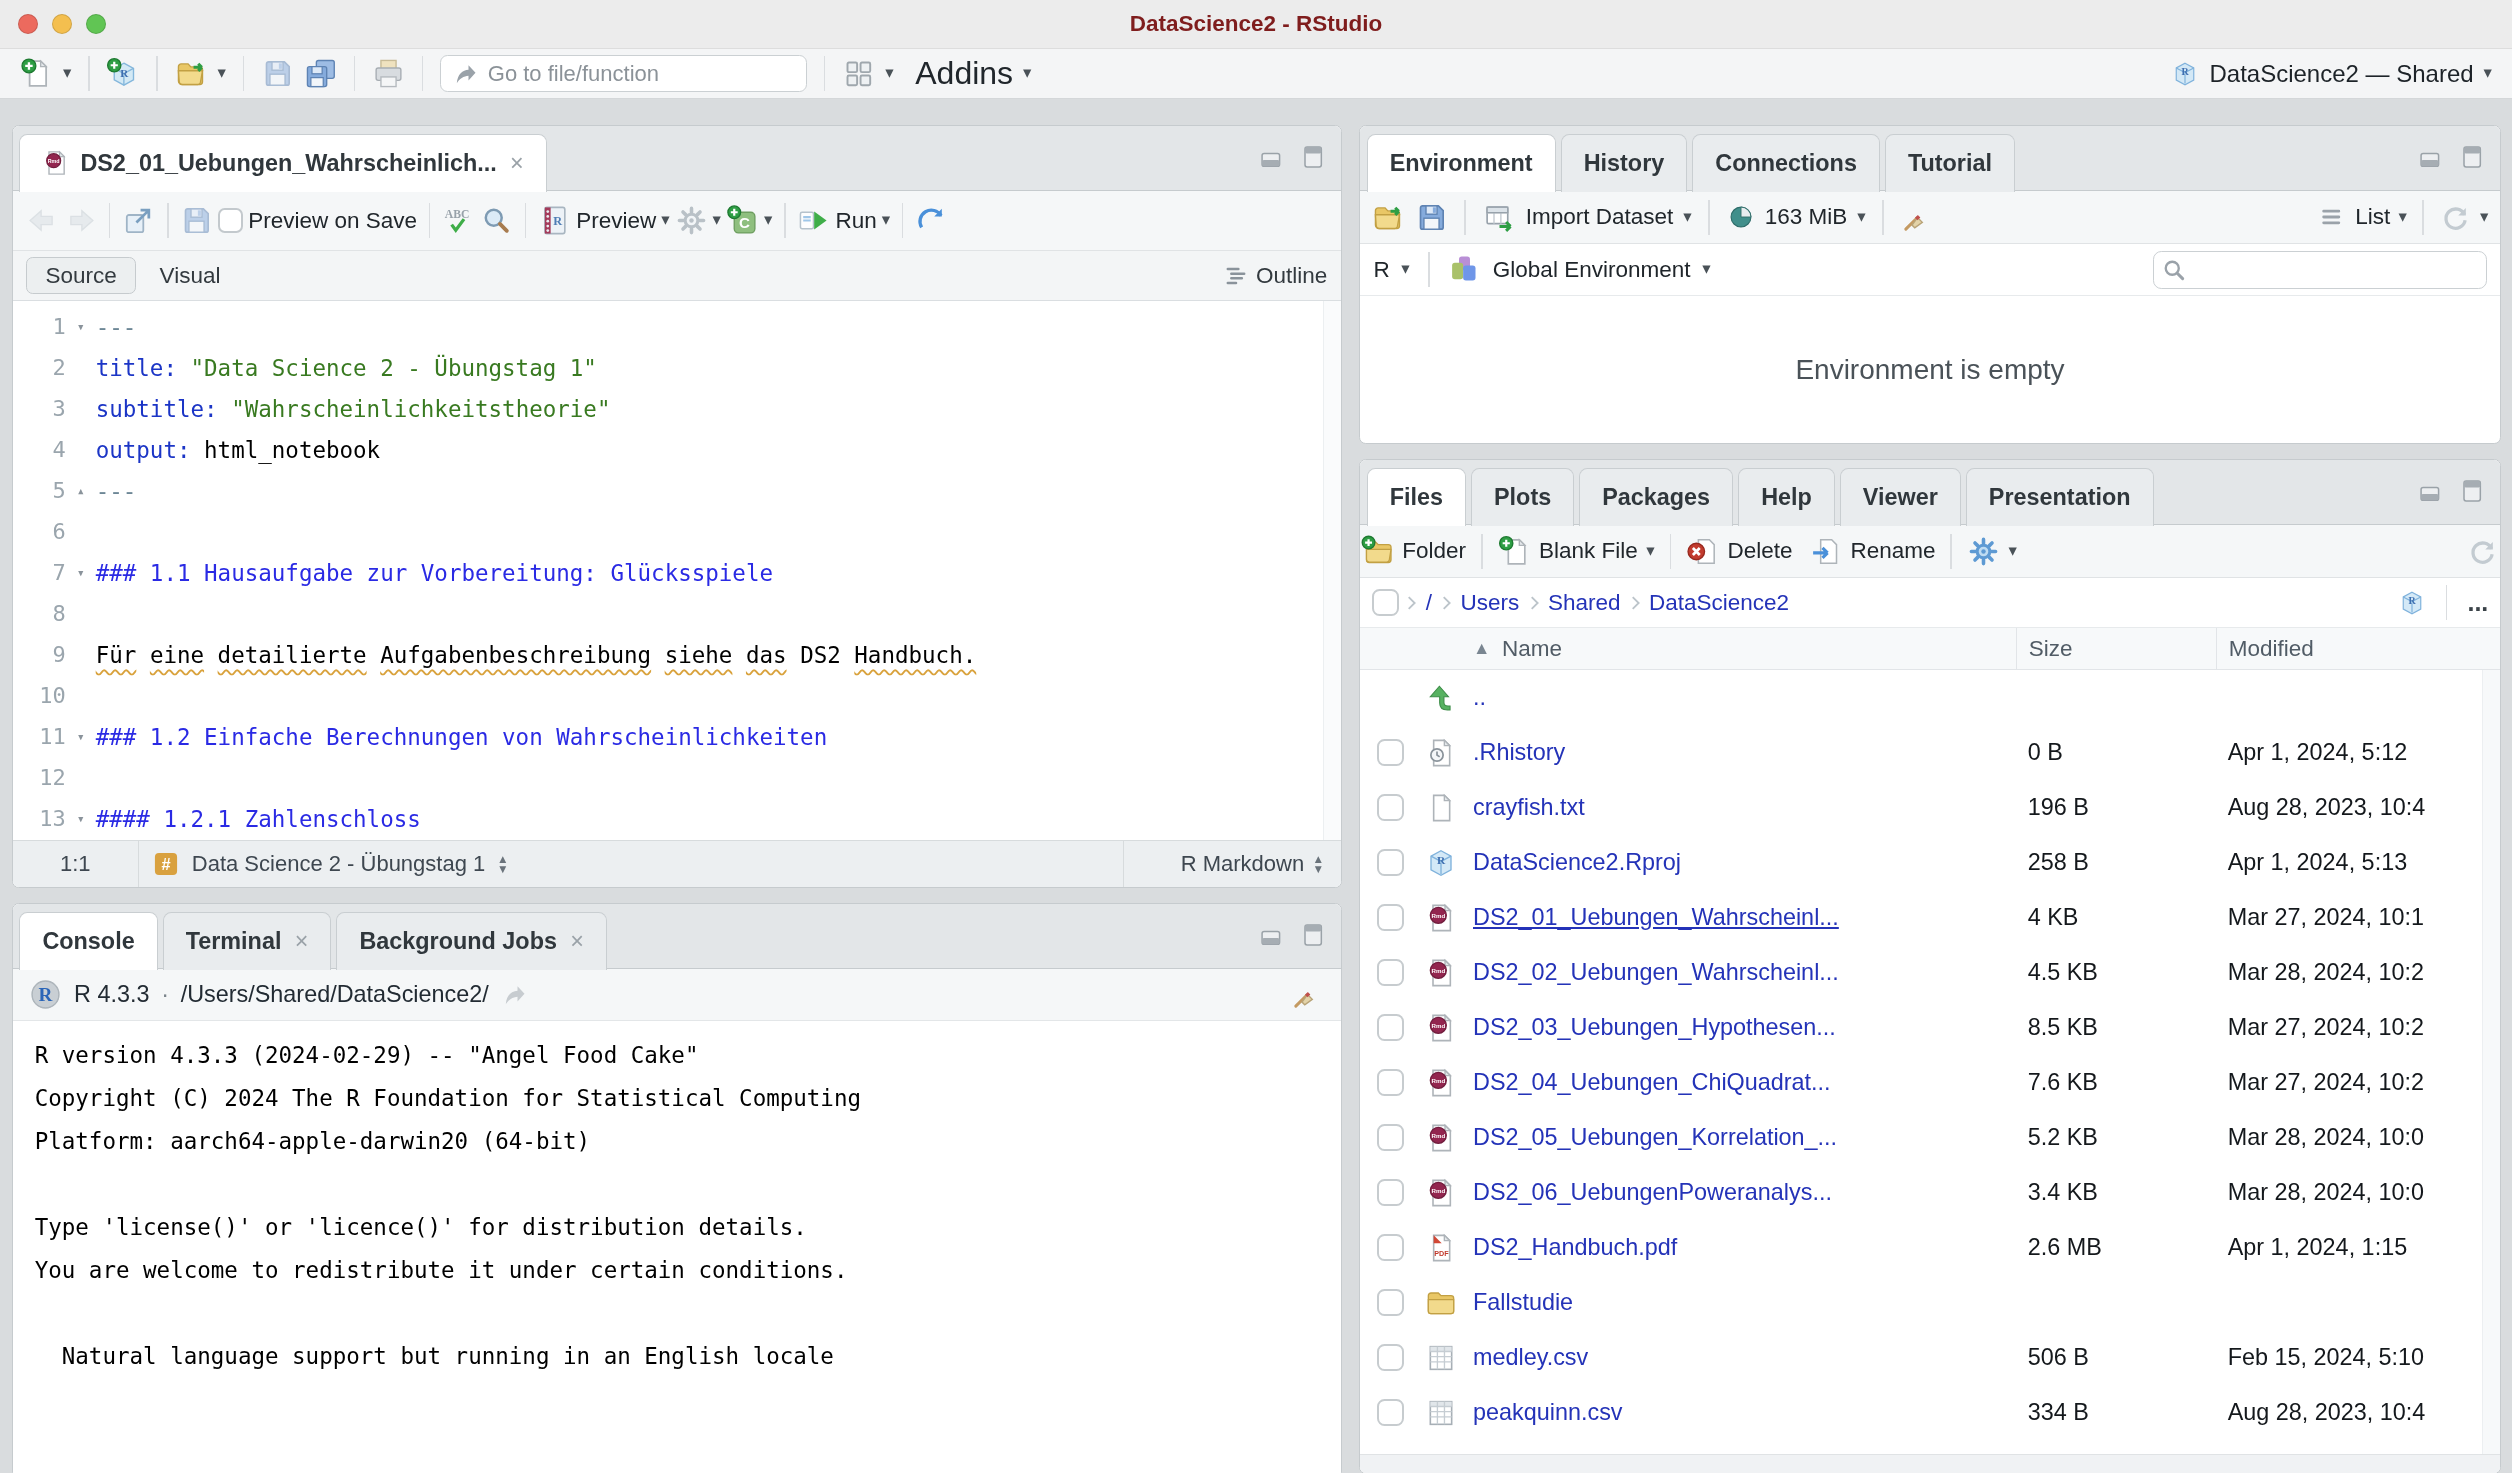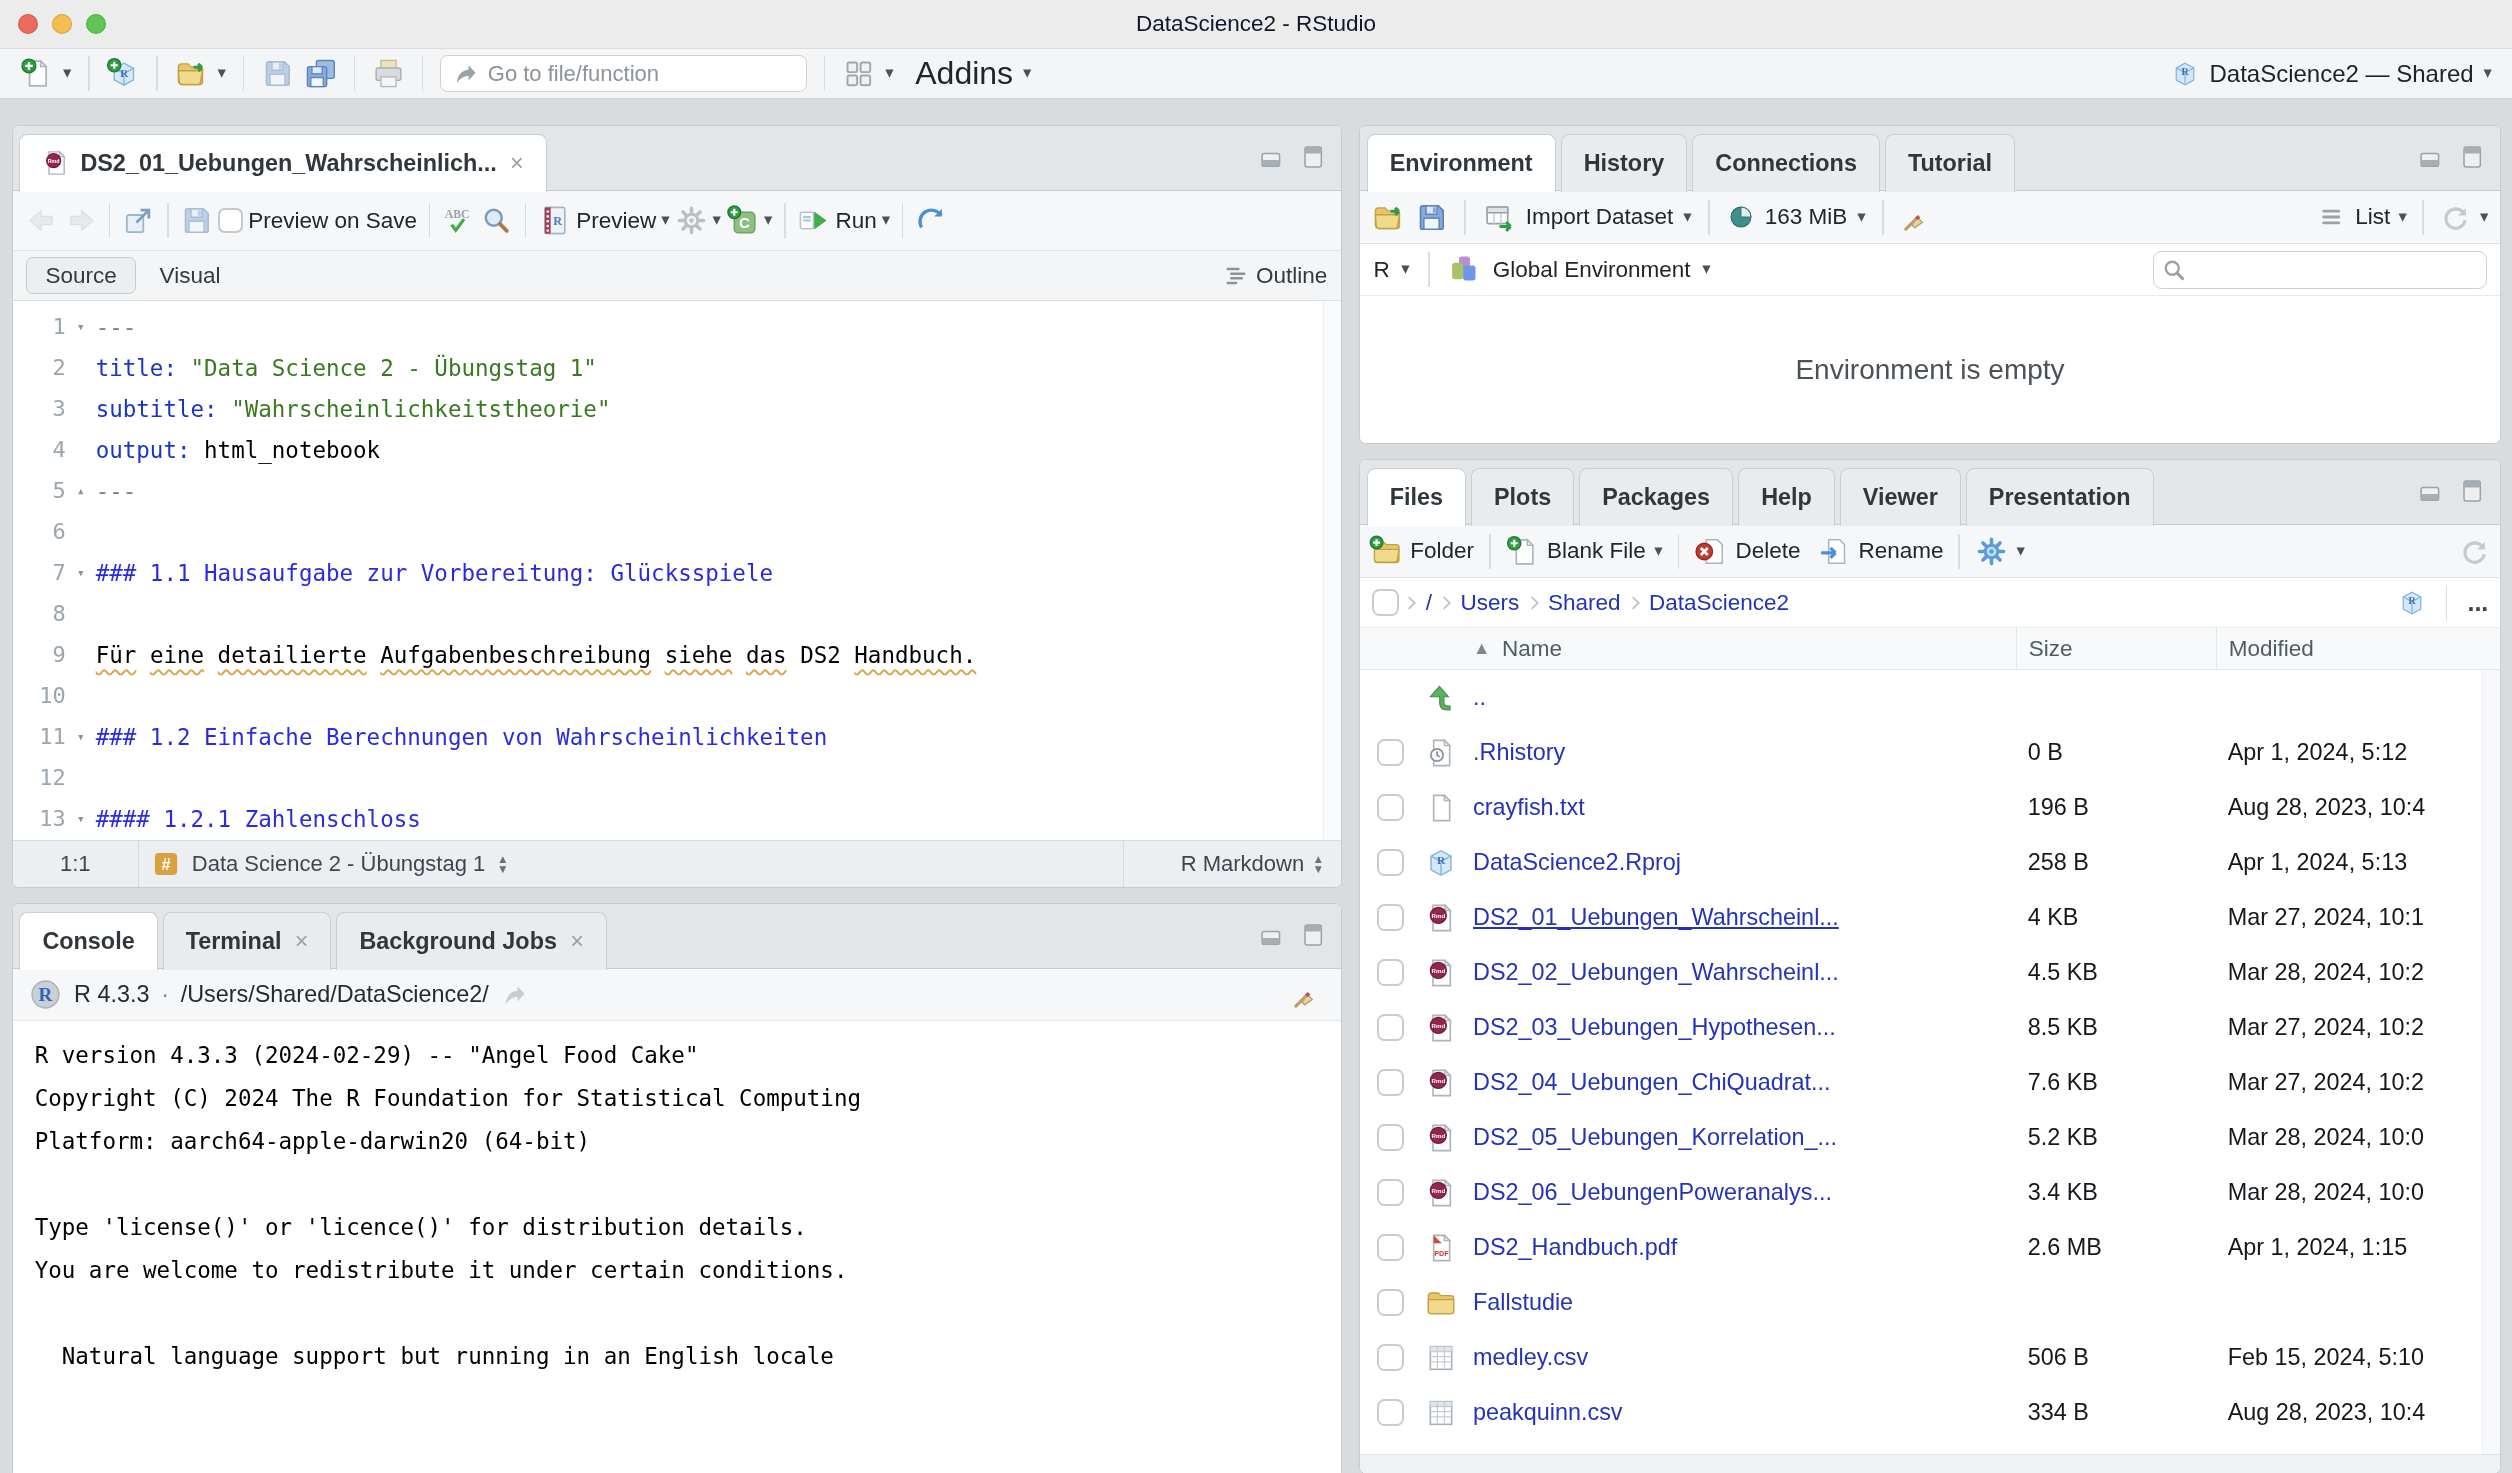--- a/index.html
+++ b/index.html
@@ -10,21 +10,21 @@
   .ic.sm{width:28px;height:28px}
   .ic.xs{width:22px;height:22px}
   .ic.dim{opacity:.5}
   .caret{font-size:16.7px;color:#4A5258;line-height:1;flex:none}
   .tsep{width:1.7px;height:35px;background:#DADDE0;margin:0 6.7px;flex:none}
 
   
   #titlebar{position:absolute;top:0;left:0;right:0;height:48px;background:#ECECEC;display:flex;align-items:center;border-bottom:0.8px solid #DDDDDD}
   .lights{position:absolute;left:18.4px;top:14px;display:flex;gap:14px}
   .light{width:20px;height:20px;border-radius:50%;border:0.8px solid rgba(0,0,0,.14);box-sizing:border-box}
-  #win-title{flex:1;text-align:center;font-size:22.5px;font-weight:normal;color:#0f172a}
+  #win-title{flex:1;text-align:center;font-size:22.5px;font-weight:bold;color:#7f1d1d}
 
   
   #toolbar{position:absolute;top:49px;left:0;right:0;height:50px;background:#F4F5F6;border-bottom:1.7px solid #D4D7D9;display:flex;align-items:center;padding:0 20px;gap:10px;box-sizing:border-box}
   .goto{width:367px;height:37px;background:#fff;border:1.7px solid #CBD0D3;border-radius:7.5px;display:flex;align-items:center;gap:6.7px;padding:0 10px;box-sizing:border-box}
   .goto input{border:none;outline:none;font-size:22px;color:#555;width:275px;font-family:"Liberation Sans",sans-serif;background:transparent}
   .goto input::placeholder{color:#8B9298}
   .tb-label{font-size:32px;color:#20262B}
   #project{margin-left:auto;display:flex;align-items:center;gap:10px;font-size:24px;color:#1D2328}
 
   
@@ -73,21 +73,21 @@
   .console-out .line{white-space:pre;height:43px}
 
   
   .env-toolbar{height:53px;border-bottom:1.7px solid #E0E3E5;background:#F5F7F8;display:flex;align-items:center;gap:10px;padding:0 11.7px;font-size:22.5px;color:#20262B;flex:none;box-sizing:border-box}
   .env-row2{height:52px;border-bottom:1.7px solid #E7EAEC;display:flex;align-items:center;gap:11.7px;padding:0 13.4px;font-size:22.5px;color:#20262B;background:#fff;flex:none;box-sizing:border-box}
   .env-search{margin-left:auto;width:334px;height:38px;border:1.7px solid #CBD0D3;border-radius:8.3px;display:flex;align-items:center;padding:0 6.7px;background:#fff;box-sizing:border-box}
   .env-body{flex:1;display:flex;align-items:center;justify-content:center;font-size:28px;color:#4A5258}
   .right-group{margin-left:auto;display:flex;align-items:center;gap:8.3px}
 
   
-  .files-toolbar{height:53px;border-bottom:1.7px solid #E0E3E5;background:#F5F7F8;display:flex;align-items:center;gap:8.3px;padding:0 9px;font-size:22.5px;color:#20262B;flex:none;box-sizing:border-box}
+  .files-toolbar{height:53px;border-bottom:1.7px solid #E0E3E5;background:#F5F7F8;display:flex;align-items:center;gap:8.3px;padding:0 1px;font-size:22.5px;color:#20262B;flex:none;box-sizing:border-box}
   .files-crumb{height:50px;border-bottom:1.7px solid #E7EAEC;display:flex;align-items:center;padding:0 11.7px;font-size:22.5px;gap:1.7px;flex:none;box-sizing:border-box}
   .crumb-link{color:#2433B8;padding:0 3.3px}
   .crumb-right{margin-left:auto;display:flex;align-items:center;gap:13.4px;color:#3A4248;font-weight:bold;font-size:25px}
   .files-header{height:42px;display:flex;align-items:center;font-size:22.5px;color:#515C66;border-bottom:1.7px solid #E2E5E8;background:#F7F9FA;flex:none;box-sizing:border-box}
   .col-cb{width:58px;display:flex;align-items:center;flex:none}
   .col-icon{width:55px;display:flex;align-items:center;flex:none}
   .col-name{flex:1;display:flex;align-items:center;gap:8.3px;overflow:hidden;white-space:nowrap}
   .col-size{width:200px;flex:none;box-sizing:border-box;padding-left:11.7px}
   .col-mod{width:284px;flex:none;box-sizing:border-box;padding-left:11.7px;overflow:hidden;white-space:nowrap}
   .files-header .col-size,.files-header .col-mod{border-left:1.7px solid #E2E5E8;height:100%;display:flex;align-items:center}

